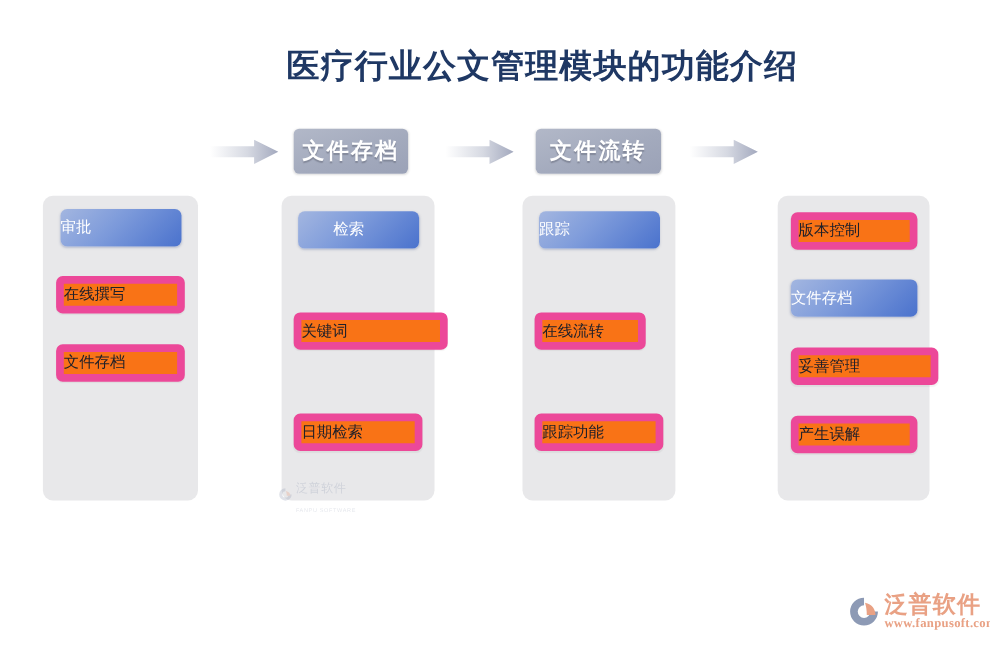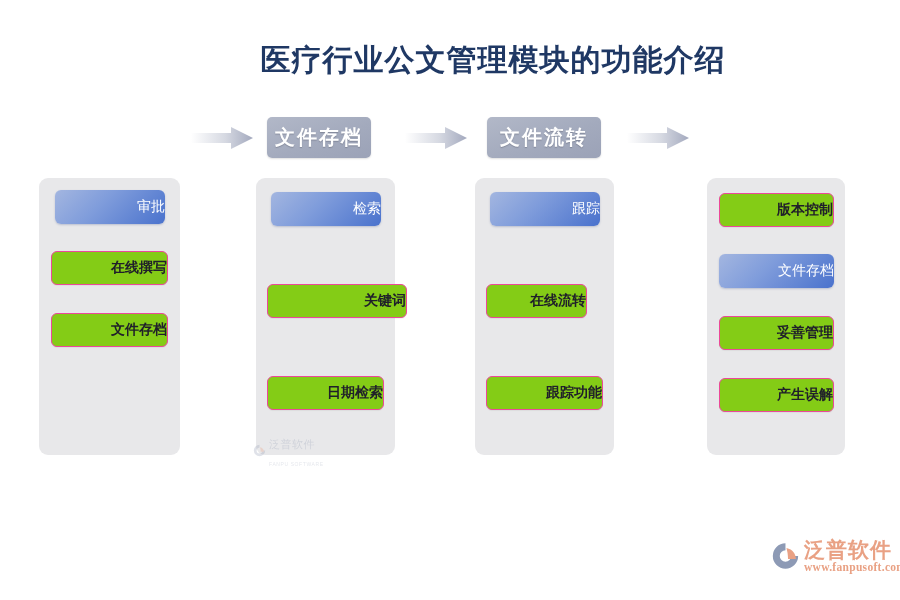--- a/index.html
+++ b/index.html
@@ -90,59 +90,58 @@
   .p2 { left: 256px; width: 139px; }
   .p3 { left: 475px; width: 139px; }
   .p4 { left: 707px; width: 138px; }
 
   .chip {
     position: absolute;
     height: 34px;
     border-radius: 6px;
     display: flex;
     align-items: center;
-    justify-content: flex-end;
+    justify-content: flex-start;
     font-size: 14px;
     white-space: nowrap;
     box-sizing: border-box;
   }
   .chip.white {
-    background: #84cc16;
-    border: 1px solid #ec4899;
+    background: #f97316;
+    border: 7px solid #ec4899;
     color: #20202a;
     box-shadow: 0 1px 1px rgba(0,0,0,0.05);
-    font-weight: bold;
   }
   .chip.blue {
     background: linear-gradient(135deg, #a3b6e0 0%, #7f9cdb 42%, #4a72cd 100%);
     color: #ffffff;
     border: none;
     box-shadow: 0 1px 2px rgba(50,70,130,0.25);
   }
 
   
   .c1-0 { left: 16px; width: 110px; top: 12px; }
   .c1-1 { left: 12px; width: 117px; top: 73px; }
   .c1-2 { left: 12px; width: 117px; top: 135px; }
   .c1-3 { left: 12px; width: 117px; top: 197px; }
 
   
-  .c2-0 { left: 15px; width: 110px; top: 14px; }
+  .c2-0 { left: 15px; width: 110px; top: 14px; padding-left: 32px; }
   .c2-1 { left: 11px; width: 140px; top: 106px; }
   .c2-2 { left: 11px; width: 117px; top: 198px; }
 
   
   .c3-0 { left: 15px; width: 110px; top: 14px; }
   .c3-1 { left: 11px; width: 101px; top: 106px; }
   .c3-2 { left: 11px; width: 117px; top: 198px; }
 
   
   .c4-0 { left: 12px; width: 115px; top: 15px; }
   .c4-1 { left: 12px; width: 115px; top: 76px; }
-  .c4-2 { left: 12px; width: 115px; top: 138px; }
+  .c4-2 { left: 12px; width: 134px; top: 138px; }
   .c4-3 { left: 12px; width: 115px; top: 200px; }
 
   
   .watermark {
     position: absolute;
     left: 253px;
     top: 434px;
     display: flex;
     align-items: center;
     opacity: 0.30;

